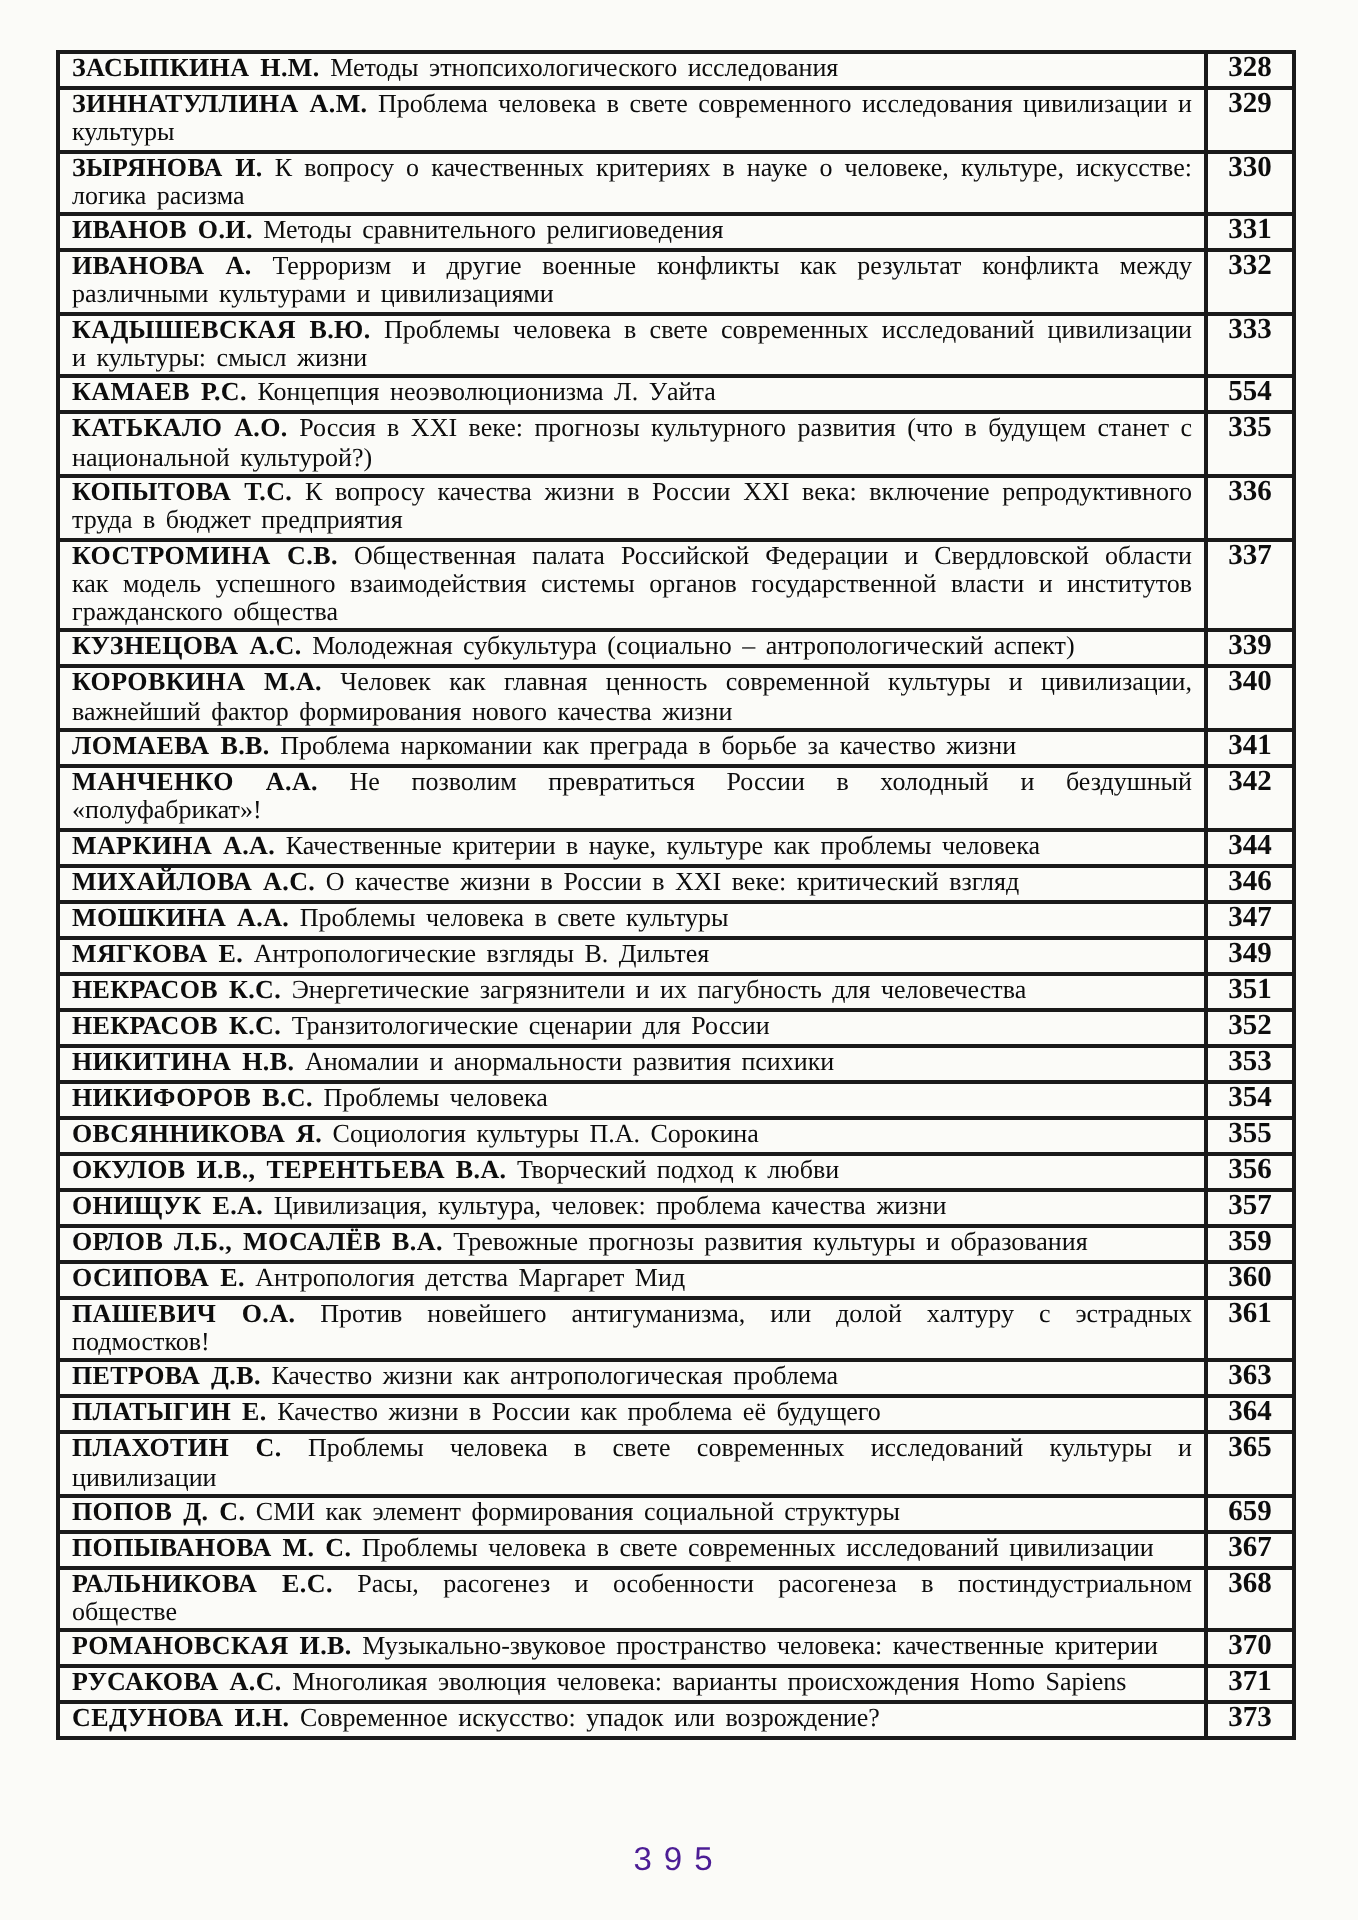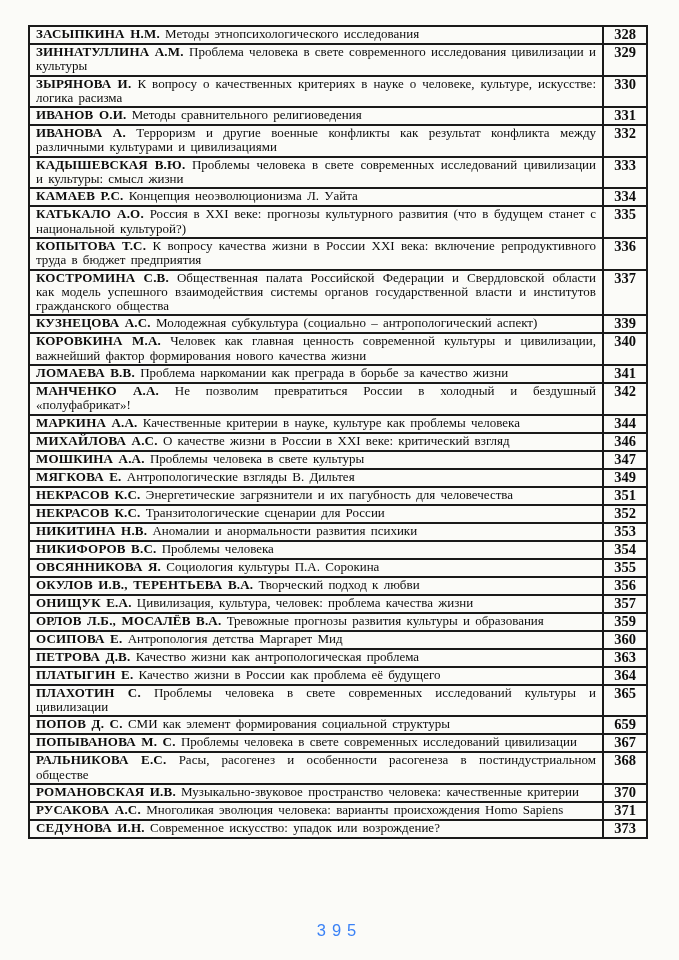--- a/index.html
+++ b/index.html
@@ -51,21 +51,21 @@
     margin-left: 16px;
   }
   .footer-pagenum {
     position: absolute;
     top: 921px;
     left: 0;
     width: 679px;
     text-align: center;
     font-size: 16.5px;
     letter-spacing: 6px;
-    color: #3b82f6;
+    color: #4c1d95;
     font-family: "Liberation Sans", "DejaVu Sans", sans-serif;
   }
 </style>
 </head>
 <body>
 
 <div class="page">
   <table class="toc">
     <tbody>
         <tr>
@@ -87,21 +87,21 @@
         <tr>
           <td class="entry"><b class="author">ИВАНОВА А.</b> <span>Терроризм и другие военные конфликты как результат конфликта между различными культурами и цивилизациями</span></td>
           <td class="pagenum">332</td>
         </tr>
         <tr>
           <td class="entry"><b class="author">КАДЫШЕВСКАЯ В.Ю.</b> <span>Проблемы человека в свете современных исследований цивилизации и культуры: смысл жизни</span></td>
           <td class="pagenum">333</td>
         </tr>
         <tr>
           <td class="entry"><b class="author">КАМАЕВ Р.С.</b> <span>Концепция неоэволюционизма Л. Уайта</span></td>
-          <td class="pagenum">334</td>
+          <td class="pagenum">554</td>
         </tr>
         <tr>
           <td class="entry"><b class="author">КАТЬКАЛО А.О.</b> <span>Россия в XXI веке: прогнозы культурного развития (что в будущем станет с национальной культурой?)</span></td>
           <td class="pagenum">335</td>
         </tr>
         <tr>
           <td class="entry"><b class="author">КОПЫТОВА Т.С.</b> <span>К вопросу качества жизни в России XXI века: включение репродуктивного труда в бюджет предприятия</span></td>
           <td class="pagenum">336</td>
         </tr>
         <tr>
@@ -168,20 +168,24 @@
           <td class="entry"><b class="author">ОНИЩУК Е.А.</b> <span>Цивилизация, культура, человек: проблема качества жизни</span></td>
           <td class="pagenum">357</td>
         </tr>
         <tr>
           <td class="entry"><b class="author">ОРЛОВ Л.Б., МОСАЛЁВ В.А.</b> <span>Тревожные прогнозы развития культуры и образования</span></td>
           <td class="pagenum">359</td>
         </tr>
         <tr>
           <td class="entry"><b class="author">ОСИПОВА Е.</b> <span>Антропология детства Маргарет Мид</span></td>
           <td class="pagenum">360</td>
+        </tr>
+        <tr>
+          <td class="entry"><b class="author">ПАШЕВИЧ О.А.</b> <span>Против новейшего антигуманизма, или долой халтуру с эстрадных подмостков!</span></td>
+          <td class="pagenum">361</td>
         </tr>
         <tr>
           <td class="entry"><b class="author">ПЕТРОВА Д.В.</b> <span>Качество жизни как антропологическая проблема</span></td>
           <td class="pagenum">363</td>
         </tr>
         <tr>
           <td class="entry"><b class="author">ПЛАТЫГИН Е.</b> <span>Качество жизни в России как проблема её будущего</span></td>
           <td class="pagenum">364</td>
         </tr>
         <tr>

